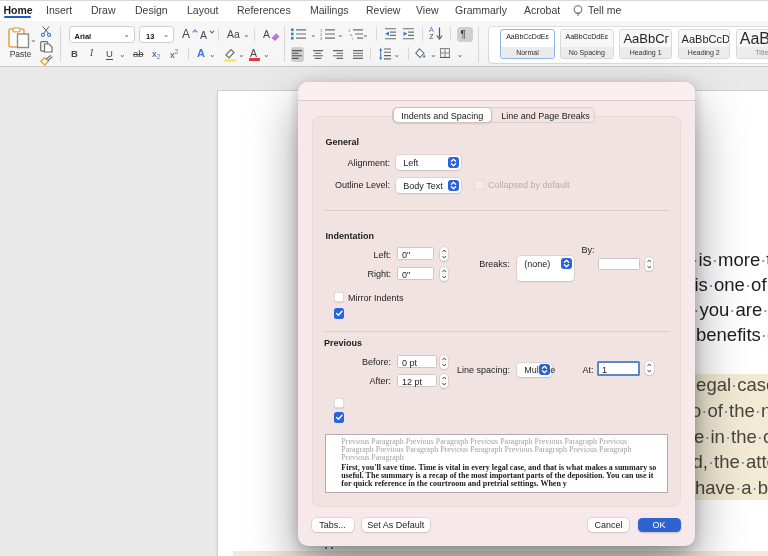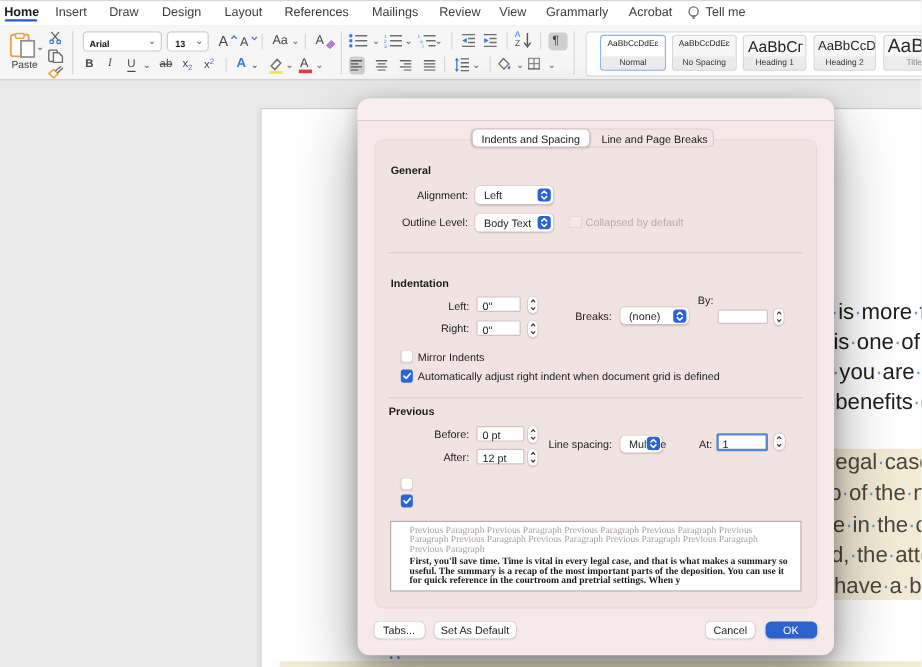--- a/index.html
+++ b/index.html
@@ -309,21 +309,21 @@
     <div class="field" style="left:99.6px;top:185.9px;width:36.7px;height:12.8px">
         <span class="abs" style="left:4px;top:1.6px">0"</span>
       </div>
     <div class="stepper" style="left:142.2px;top:185.5px">
         <svg width="8.6" height="14" viewBox="0 0 8.6 14">
           <path d="M2.9 4.6 L4.3 3 L5.7 4.6 M2.9 9.4 L4.3 11 L5.7 9.4" stroke="#3a3a3a" stroke-width="1" fill="none" stroke-linecap="round" stroke-linejoin="round"></path>
           <path d="M0.5 7 h7.6" stroke="#eee6e6" stroke-width="0.6"></path>
         </svg>
       </div>
     <div class="rlab" style="left:140px;top:177.9px;width:72.3px">Breaks:</div>
-    <div class="popup" style="left:219.7px;top:174.8px;width:57px;height:14px">
+    <div class="popup" style="left:219.7px;top:174.8px;width:57px;height:25px">
       <span class="abs" style="left:7px;top:2.8px">(none)</span>
       <span class="bluecap">
           <svg width="11" height="11" viewBox="0 0 11 11">
             <path d="M3.4 4.3 L5.5 2.2 L7.6 4.3 M3.4 6.7 L5.5 8.8 L7.6 6.7" stroke="#fff" stroke-width="1.3" fill="none" stroke-linecap="round" stroke-linejoin="round"></path>
           </svg>
         </span>
     </div>
     <div class="rlab" style="left:270px;top:163px;width:27px">By:</div>
     <div class="field" style="left:300px;top:176px;width:42px;height:12.8px"></div>
     <div class="stepper" style="left:347.3px;top:175.3px">
@@ -332,21 +332,20 @@
           <path d="M0.5 7 h7.6" stroke="#eee6e6" stroke-width="0.6"></path>
         </svg>
       </div>
     <div class="cb" style="left:36.2px;top:210.3px"></div>
     <div class="dtxt" style="left:50.6px;top:211px">Mirror Indents</div>
     <div class="cb cbon" style="left:36.2px;top:226.5px">
         <svg width="10.5" height="10.5" viewBox="0 0 10.5 10.5">
           <path d="M2.6 5.4 L4.5 7.3 L8 3.3" stroke="#fff" stroke-width="1.4" fill="none" stroke-linecap="round" stroke-linejoin="round"></path>
         </svg>
       </div>
-    <div class="dtxt" style="left:50.6px;top:227.4px">Automatically adjust right indent when document grid is defined</div>
     <div class="hsep" style="left:26.5px;top:249.8px;width:344.5px"></div>
 
     <div class="dtxt dbold" style="left:26.5px;top:256px">Previous</div>
     <div class="rlab" style="left:20px;top:275.5px;width:73.5px">Before:</div>
     <div class="field" style="left:99.6px;top:273.5px;width:40px;height:12.8px">
         <span class="abs" style="left:4px;top:1.6px">0 pt</span>
       </div>
     <div class="stepper" style="left:142.2px;top:273px">
         <svg width="8.6" height="14" viewBox="0 0 8.6 14">
           <path d="M2.9 4.6 L4.3 3 L5.7 4.6 M2.9 9.4 L4.3 11 L5.7 9.4" stroke="#3a3a3a" stroke-width="1" fill="none" stroke-linecap="round" stroke-linejoin="round"></path>

